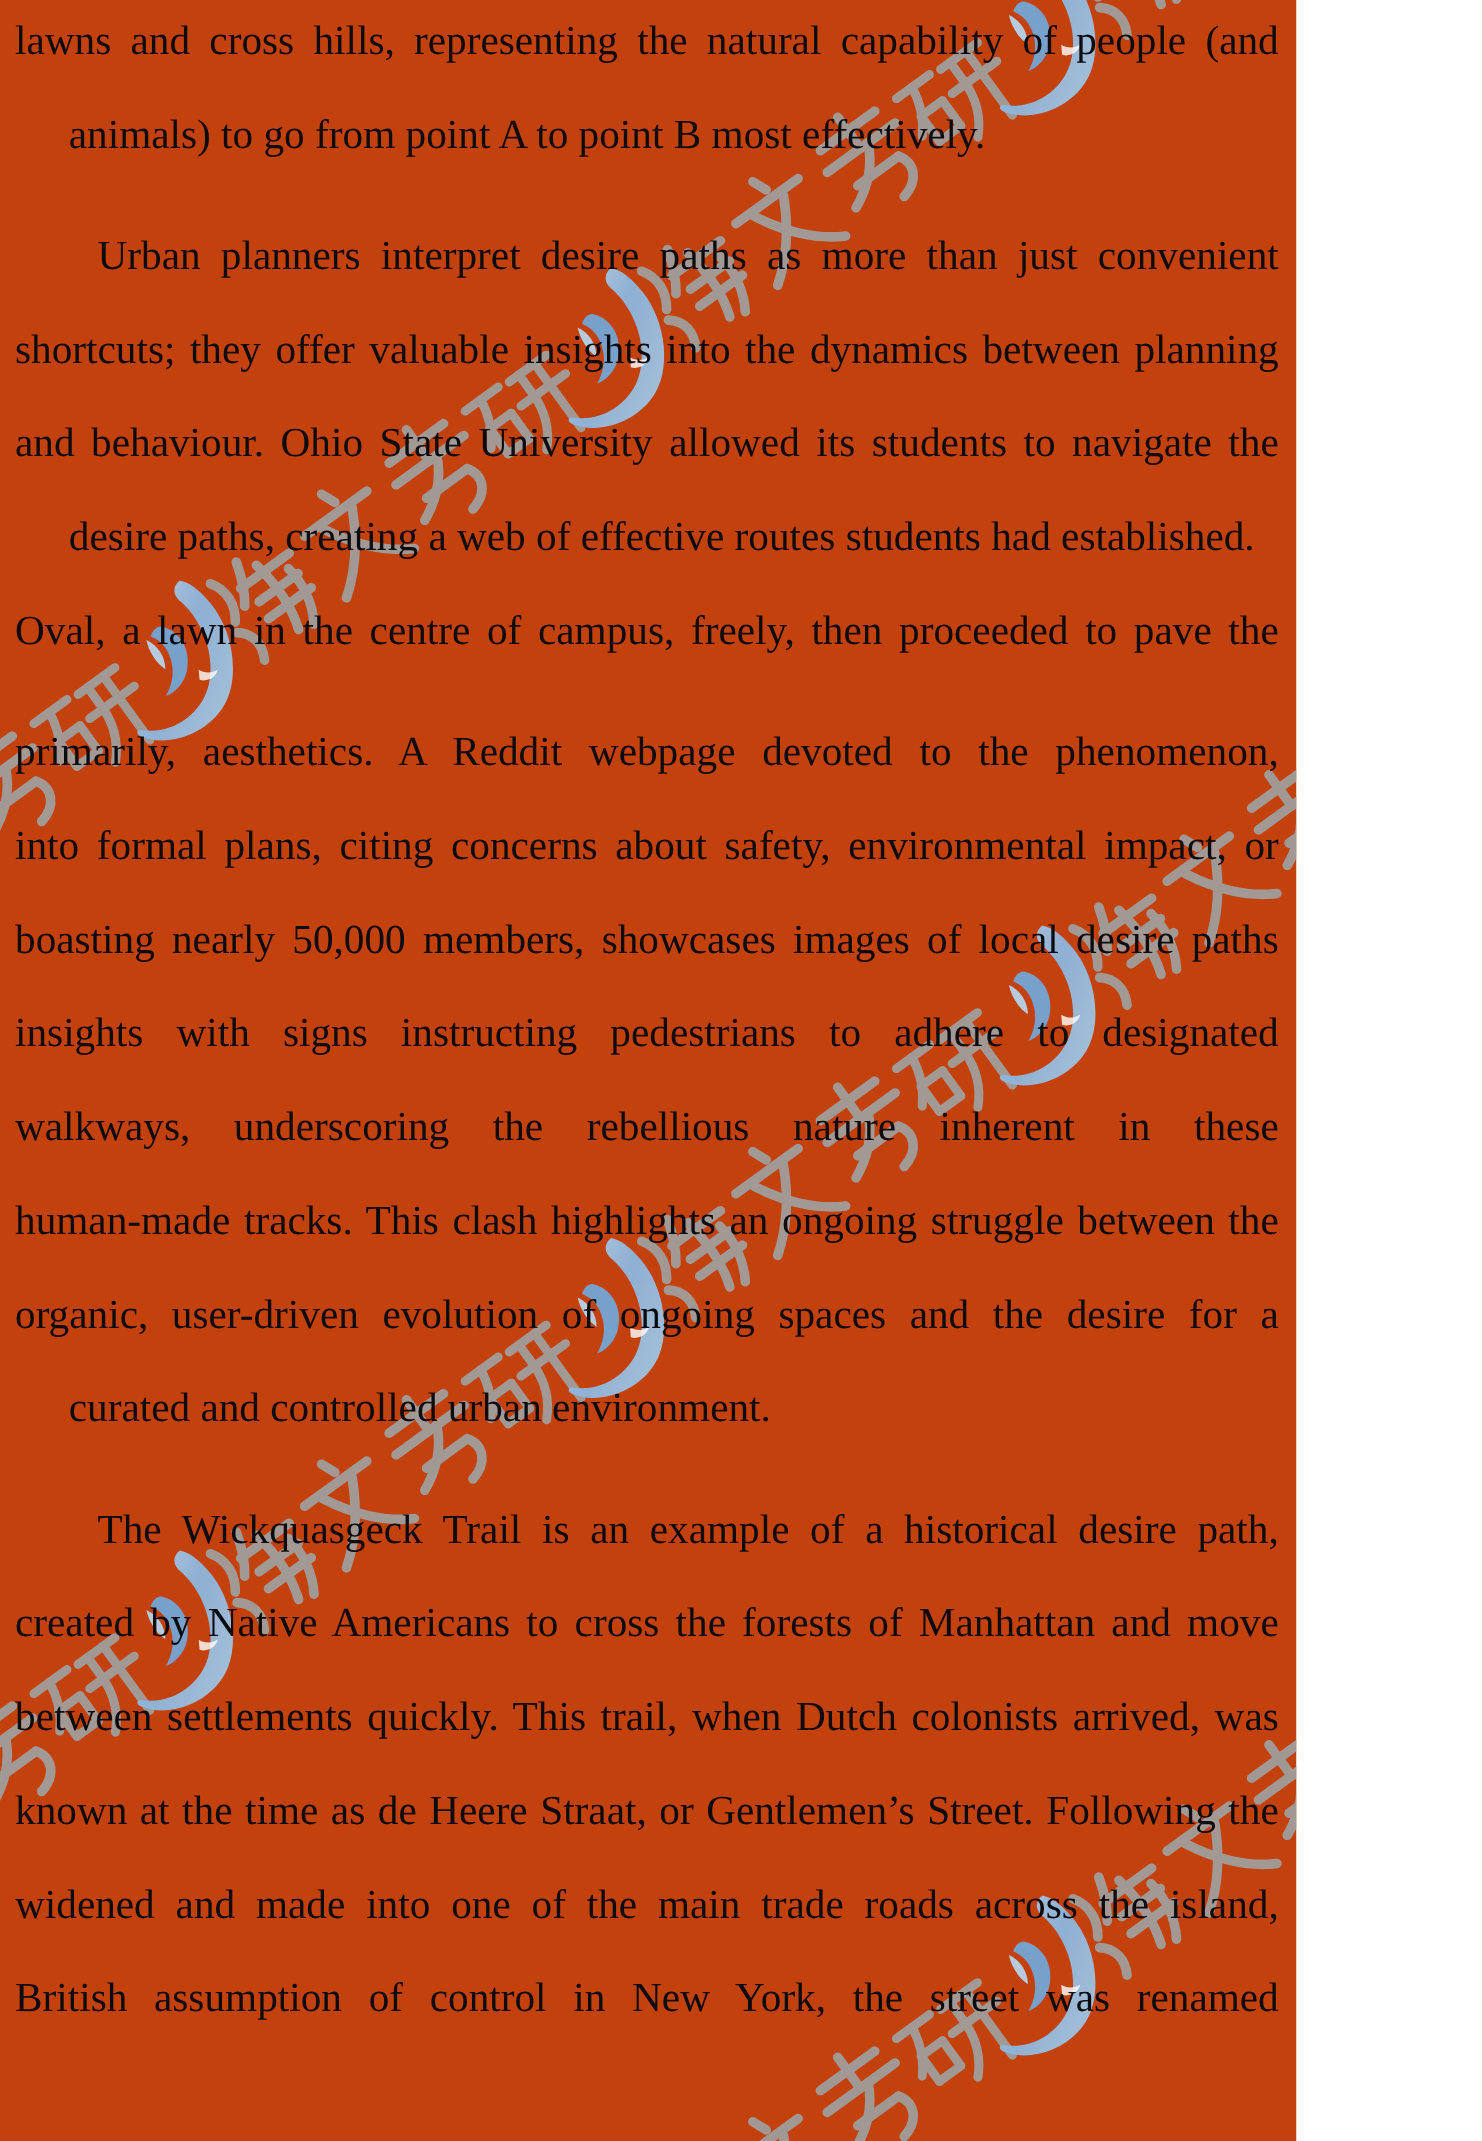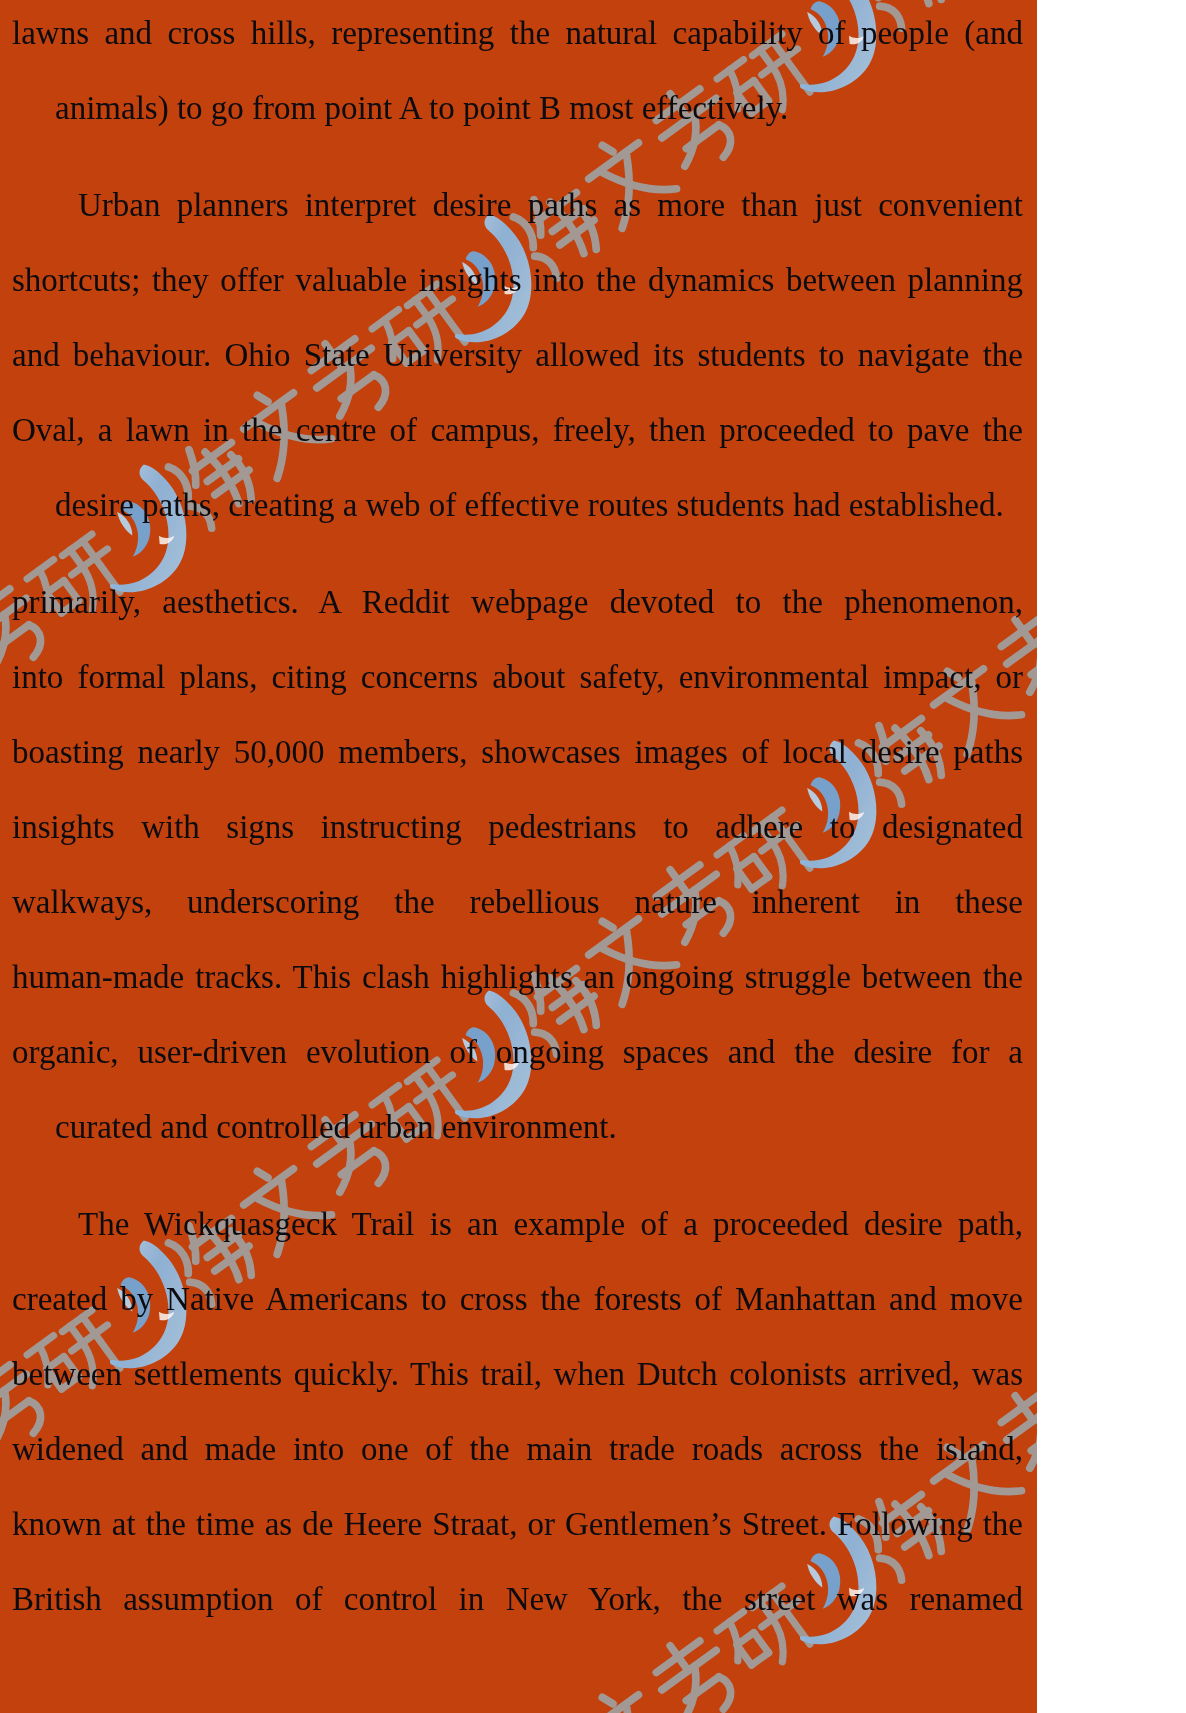--- a/index.html
+++ b/index.html
@@ -331,35 +331,35 @@
     </div>
   <div class="text-layer">
       <div class="para">
         <div class="tline">lawns and cross hills, representing the natural capability of people (and</div>
         <div class="tline align-left">animals) to go from point A to point B most effectively.</div>
       </div>
       <div class="para">
         <div class="tline indented">Urban planners interpret desire paths as more than just convenient</div>
         <div class="tline">shortcuts; they offer valuable insights into the dynamics between planning</div>
         <div class="tline">and behaviour. Ohio State University allowed its students to navigate the</div>
+        <div class="tline align-left">desire paths, creating a web of effective routes students had established.</div>
         <div class="tline">Oval, a lawn in the centre of campus, freely, then proceeded to pave the</div>
-        <div class="tline align-left">desire paths, creating a web of effective routes students had established.</div>
       </div>
       <div class="para">
         <div class="tline">primarily, aesthetics. A Reddit webpage devoted to the phenomenon,</div>
         <div class="tline">into formal plans, citing concerns about safety, environmental impact, or</div>
         <div class="tline">boasting nearly 50,000 members, showcases images of local desire paths</div>
         <div class="tline">insights with signs instructing pedestrians to adhere to designated</div>
         <div class="tline">walkways, underscoring the rebellious nature inherent in these</div>
         <div class="tline">human-made tracks. This clash highlights an ongoing struggle between the</div>
         <div class="tline">organic, user-driven evolution of ongoing spaces and the desire for a visually</div>
         <div class="tline align-left">curated and controlled urban environment.</div>
       </div>
       <div class="para">
-        <div class="tline indented">The Wickquasgeck Trail is an example of a proceeded desire path,</div>
+        <div class="tline indented">The Wickquasgeck Trail is an example of a historical desire path,</div>
         <div class="tline">created by Native Americans to cross the forests of Manhattan and move</div>
         <div class="tline">between settlements quickly. This trail, when Dutch colonists arrived, was</div>
+        <div class="tline">known at the time as de Heere Straat, or Gentlemen’s Street. Following the</div>
         <div class="tline">widened and made into one of the main trade roads across the island,</div>
-        <div class="tline">known at the time as de Heere Straat, or Gentlemen’s Street. Following the</div>
         <div class="tline">British assumption of control in New York, the street was renamed</div>
       </div>
     </div>
 </div>
 
 </body></html>

